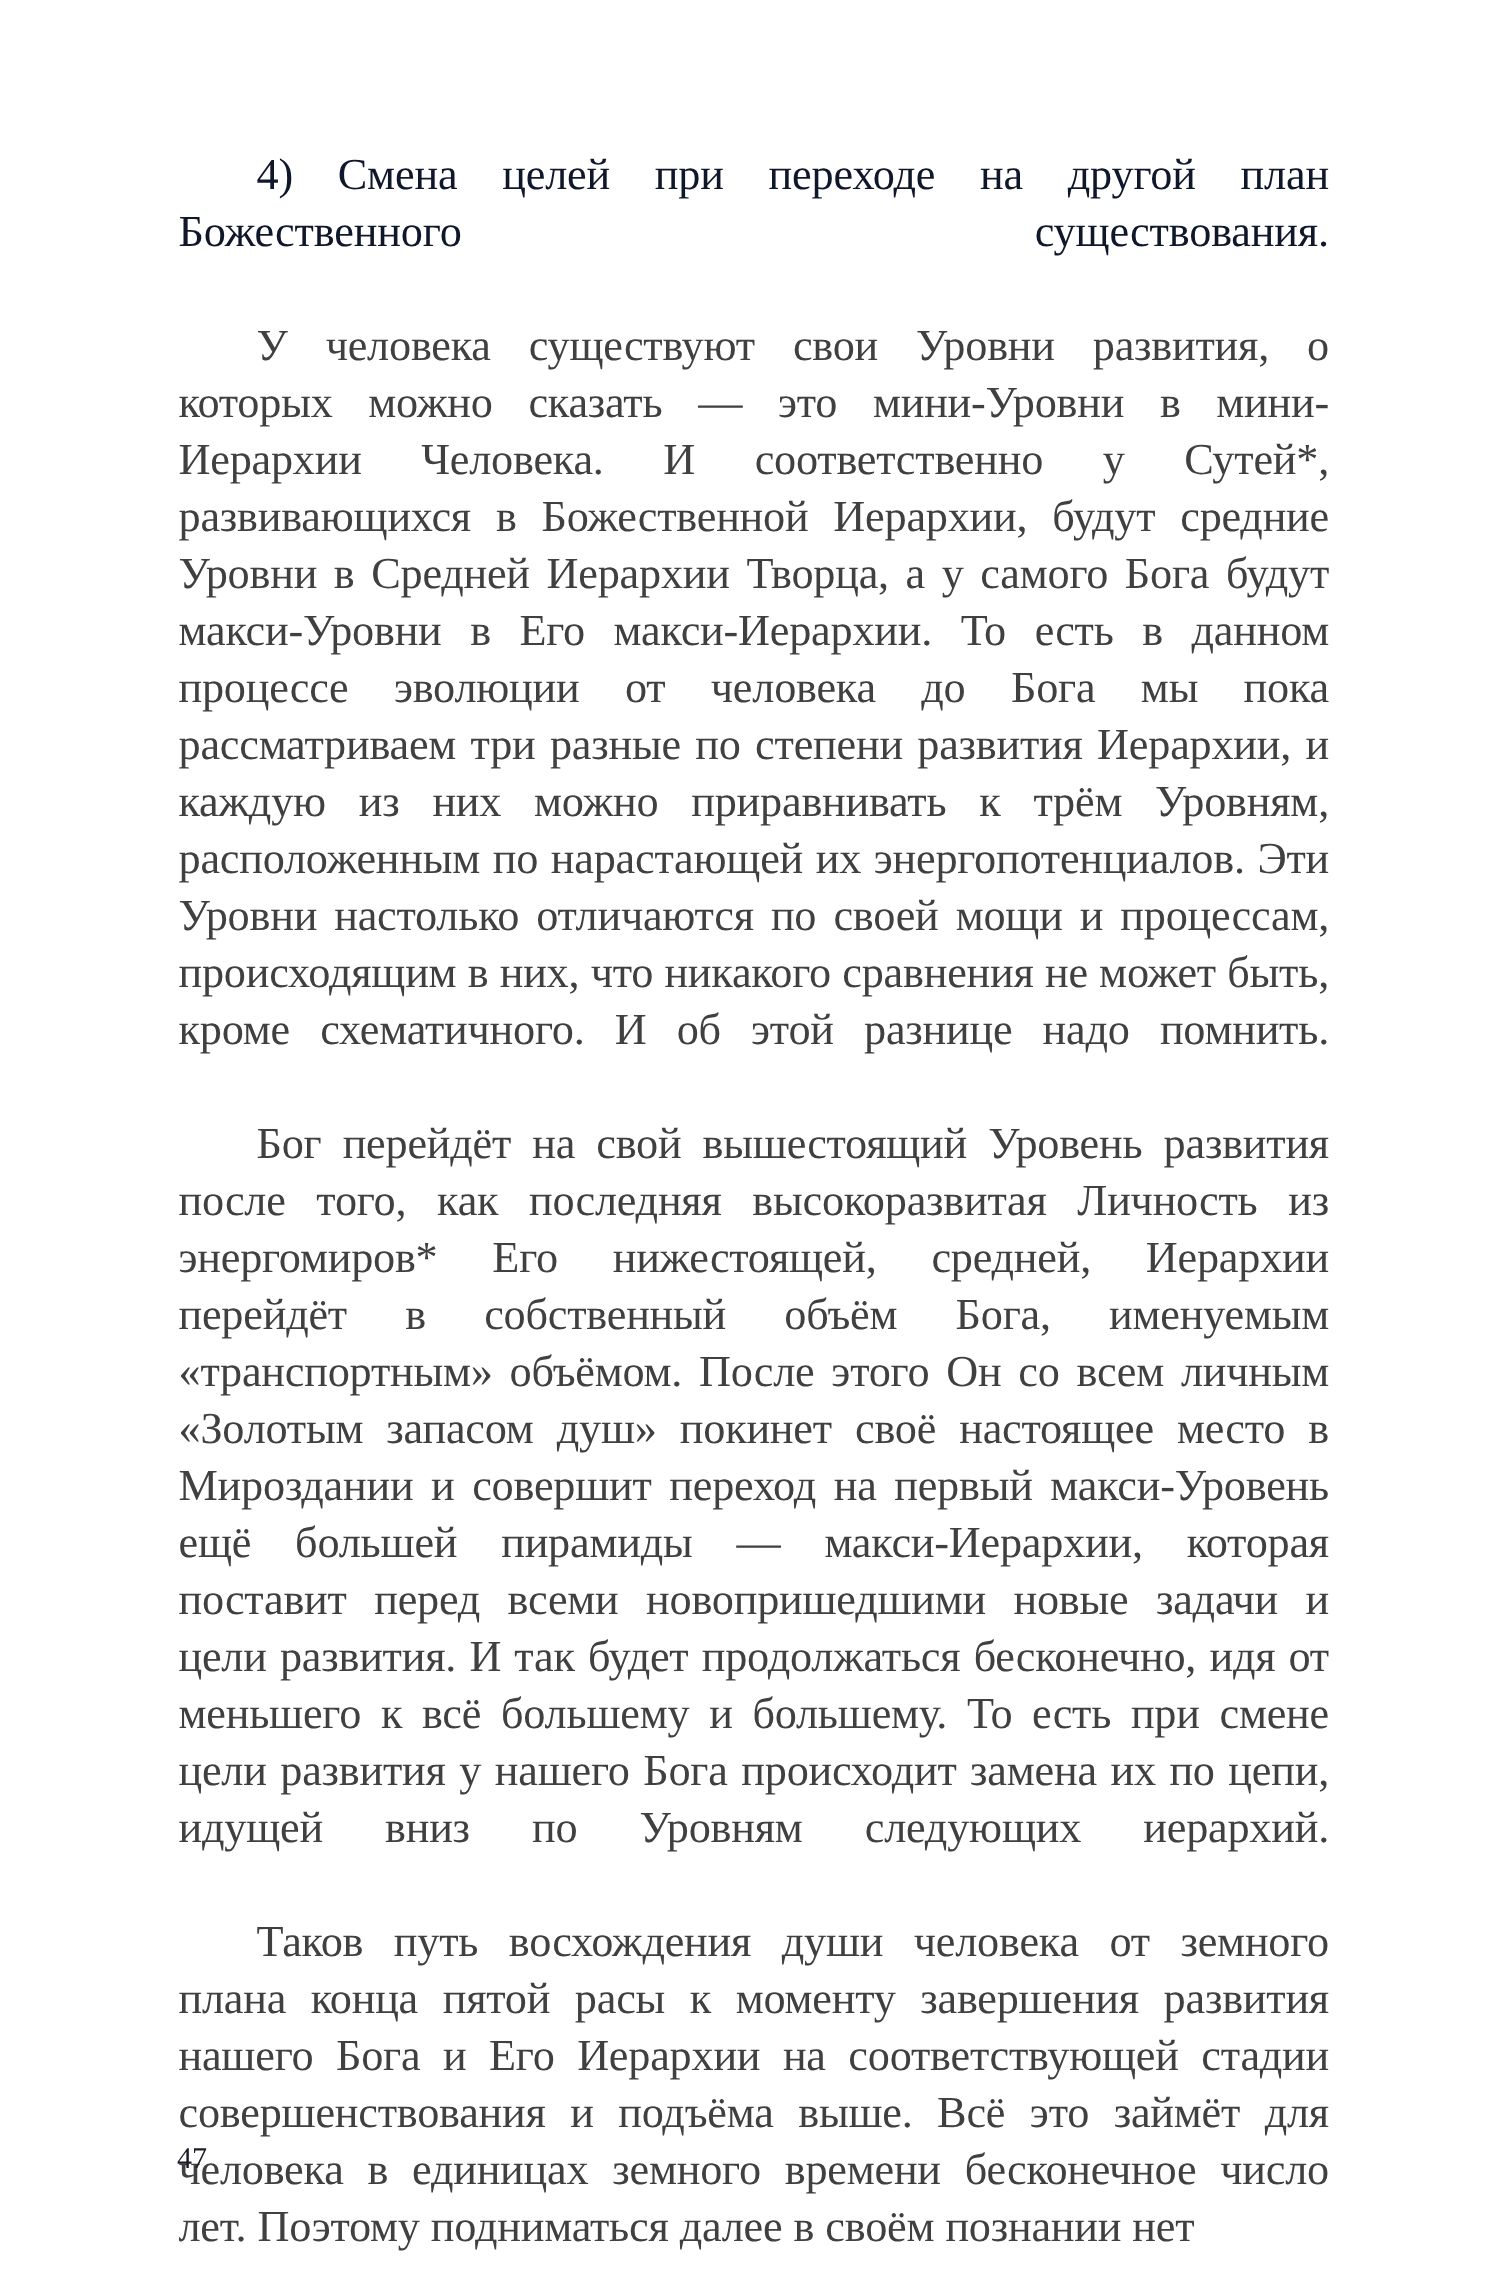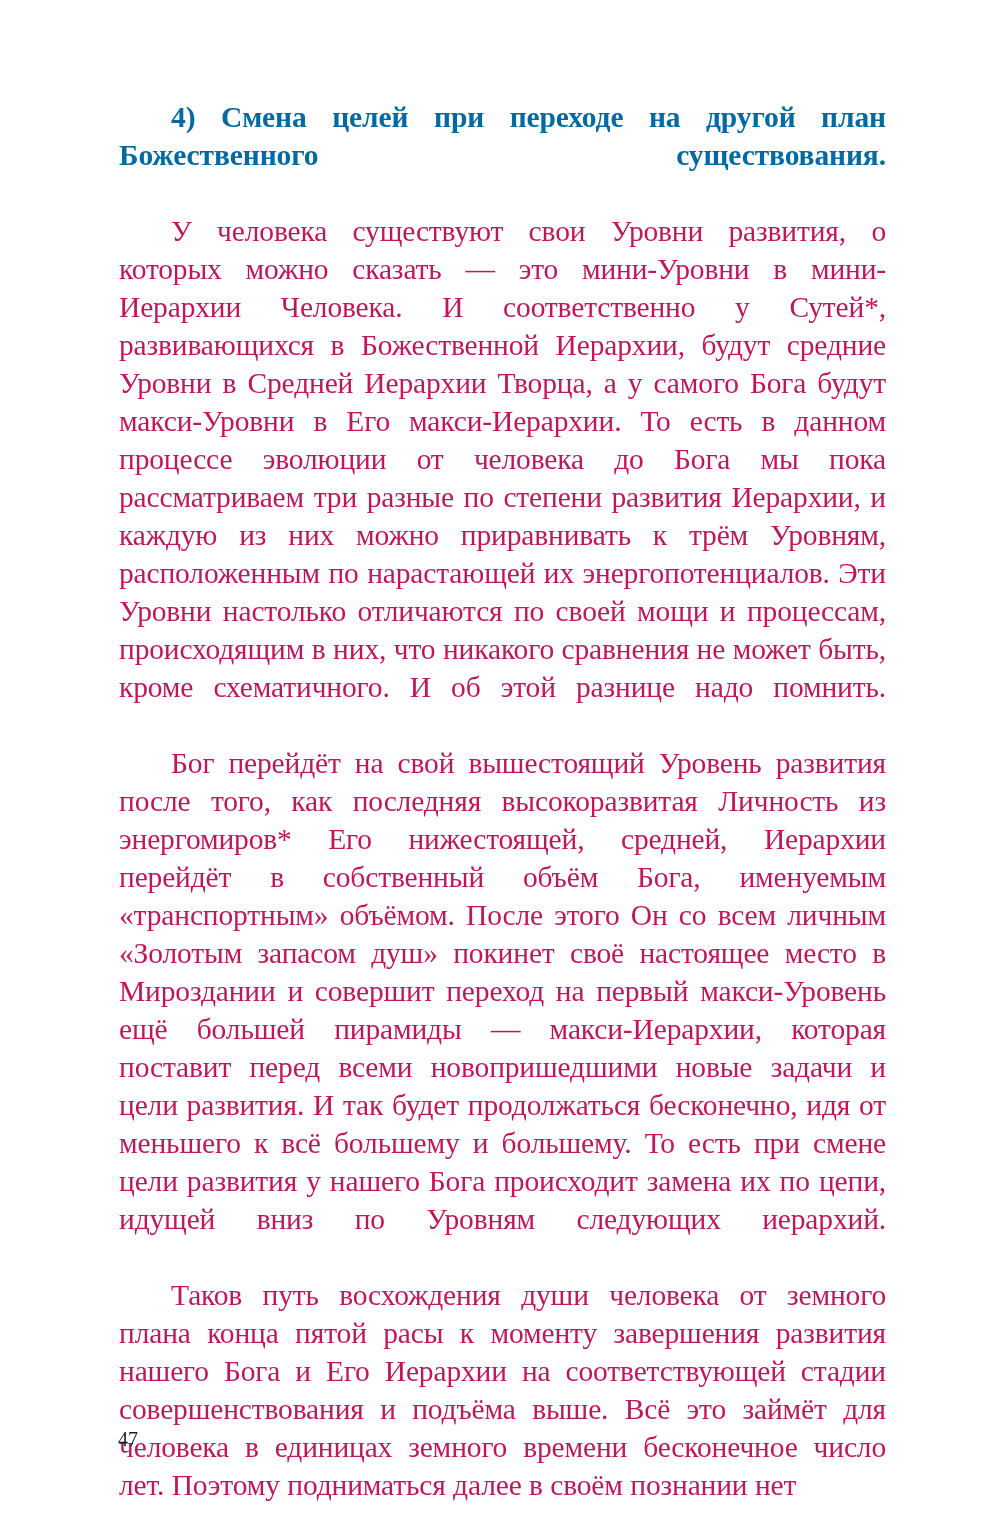--- a/index.html
+++ b/index.html
@@ -28,45 +28,45 @@
 
   .text-block {
     position: absolute;
     left: 119px;
     top: 98px;
     width: 767px;
   }
 
   .section-heading {
     font-size: 29.5px;
-    font-weight: bold;
+    font-weight: normal;
     line-height: 38px;
     text-align: justify;
     text-indent: 52px;
     margin: 0 0 0 0;
     letter-spacing: -0.1px;
-    color: #0369a1;
+    color: #0f172a;
     -webkit-font-smoothing: antialiased;
   }
   .section-heading::after {
     content: "";
     display: inline-block;
     width: 100%;
     height: 0;
   }
 
   .body-par {
     font-size: 29.5px;
     line-height: 38px;
     text-align: justify;
     text-indent: 52px;
     margin: 0;
     letter-spacing: -0.15px;
     word-spacing: 0.2px;
-    color: #be185d;
+    color: #404040;
   }
   .body-par::after {
     content: "";
     display: inline-block;
     width: 100%;
     height: 0;
   }
   
   .body-par.runs-on::after {
     content: none;

